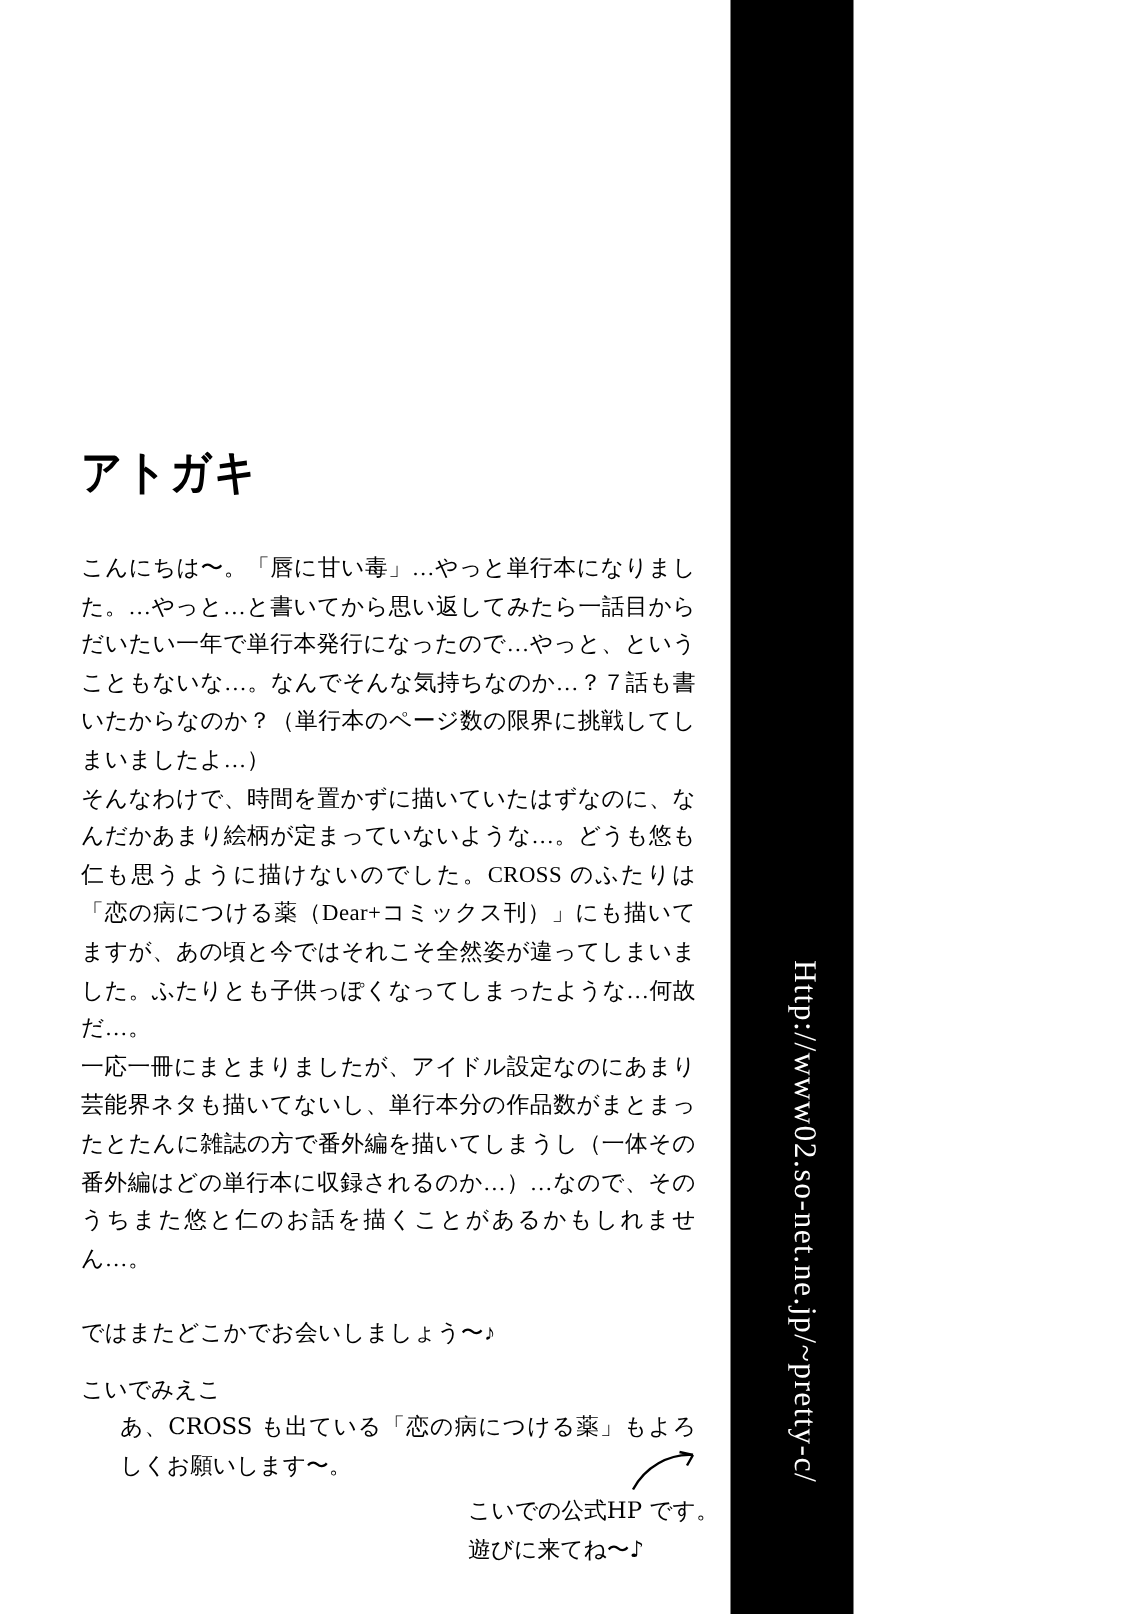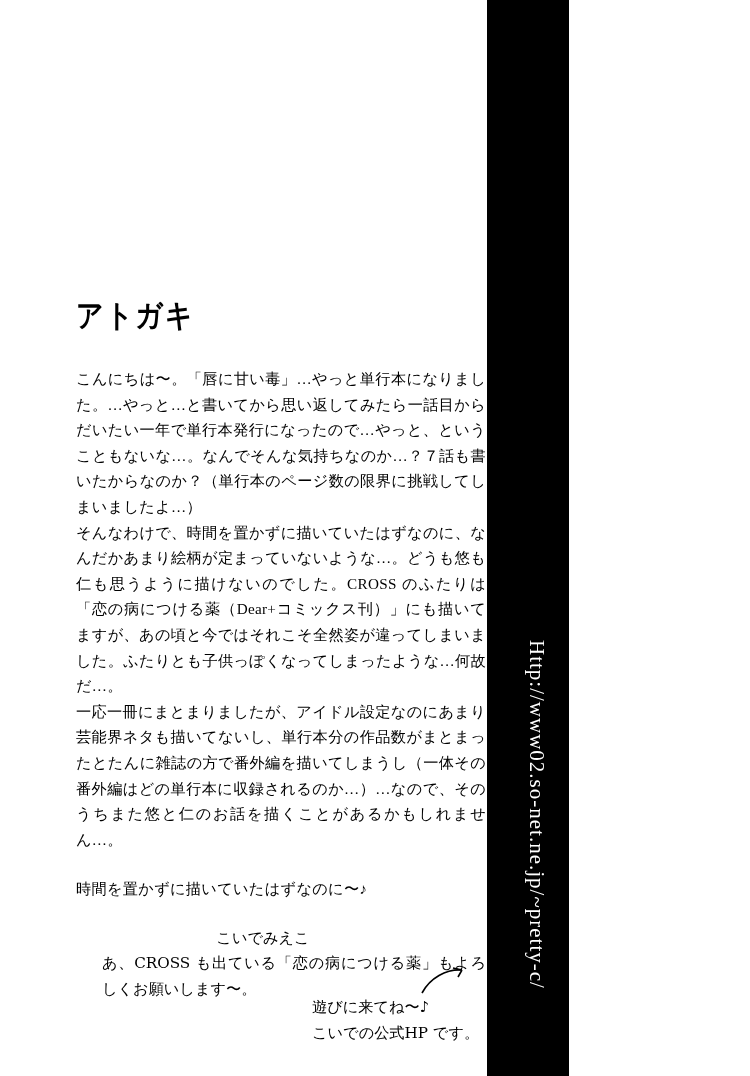--- a/index.html
+++ b/index.html
@@ -37,21 +37,21 @@
     font-size: 21px;
     letter-spacing: 1px;
     white-space: nowrap;
     transform-origin: left top;
     transform: rotate(90deg) translate(0, -60px);
   }
 
   
   #article {
     position: absolute;
-    left: 76px;
+    left: 54px;
     top: 300px;
     width: 410px;
   }
   #heading {
     font-family: "DejaVu Sans", sans-serif;
     font-weight: bold;
     font-size: 27px;
     letter-spacing: 2px;
     color: #000000;
     margin: 0 0 30px 0;
@@ -68,23 +68,23 @@
     text-justify: inter-character;
     letter-spacing: 0.3px;
   }
   .para + .para { margin-top: 0; }
   .gap { height: 24px; }
 
   #signature {
     font-family: "DejaVu Serif", serif;
     font-size: 15.2px;
     line-height: 25.6px;
-    text-align: center;
+    text-align: left;
     padding-right: 36px;
-    margin-top: 24px;
+    margin-top: 12px;
   }
   #closing {
     font-family: "DejaVu Serif", serif;
     font-size: 15.2px;
     line-height: 25.6px;
     text-align: justify;
     margin-top: 0;
     margin-left: 26px;
   }
 
@@ -120,30 +120,30 @@
 
   <div id="article">
     <h1 id="heading">アトガキ</h1>
 
     <p class="para">こんにちは〜。「唇に甘い毒」…やっと単行本になりました。…やっと…と書いてから思い返してみたら一話目からだいたい一年で単行本発行になったので…やっと、ということもないな…。なんでそんな気持ちなのか…？７話も書いたからなのか？（単行本のページ数の限界に挑戦してしまいましたよ…）</p>
     <p class="para">そんなわけで、時間を置かずに描いていたはずなのに、なんだかあまり絵柄が定まっていないような…。どうも悠も仁も思うように描けないのでした。CROSS のふたりは「恋の病につける薬（Dear+コミックス刊）」にも描いてますが、あの頃と今ではそれこそ全然姿が違ってしまいました。ふたりとも子供っぽくなってしまったような…何故だ…。</p>
     <p class="para">一応一冊にまとまりましたが、アイドル設定なのにあまり芸能界ネタも描いてないし、単行本分の作品数がまとまったとたんに雑誌の方で番外編を描いてしまうし（一体その番外編はどの単行本に収録されるのか…）…なので、そのうちまた悠と仁のお話を描くことがあるかもしれません…。</p>
 
     <div class="gap"></div>
 
-    <p class="para">時間を置かずに描いていたはずなのに〜♪</p>
+    <p class="para">ではまたどこかでお会いしましょう〜♪</p>
 
     <div id="signature">こいでみえこ</div>
 
     <p id="closing">あ、CROSS も出ている「恋の病につける薬」もよろしくお願いします〜。</p>
   </div>
 
   <svg id="arrow-icon" viewBox="0 0 46 30" xmlns="http://www.w3.org/2000/svg">
     <path d="M2 27 C 10 12, 26 3, 42 4" stroke="#000000" stroke-width="1.6" fill="none"></path>
     <path d="M42 4 L 33 2 M42 4 L 38 11" stroke="#000000" stroke-width="1.6" fill="none"></path>
   </svg>
 
   <div id="bottom-note">
+    <div>こいでの公式HP です。</div>
     <div>遊びに来てね〜♪</div>
-    <div>こいでの公式HP です。</div>
   </div>
 
 </div>
 
 </body></html>

